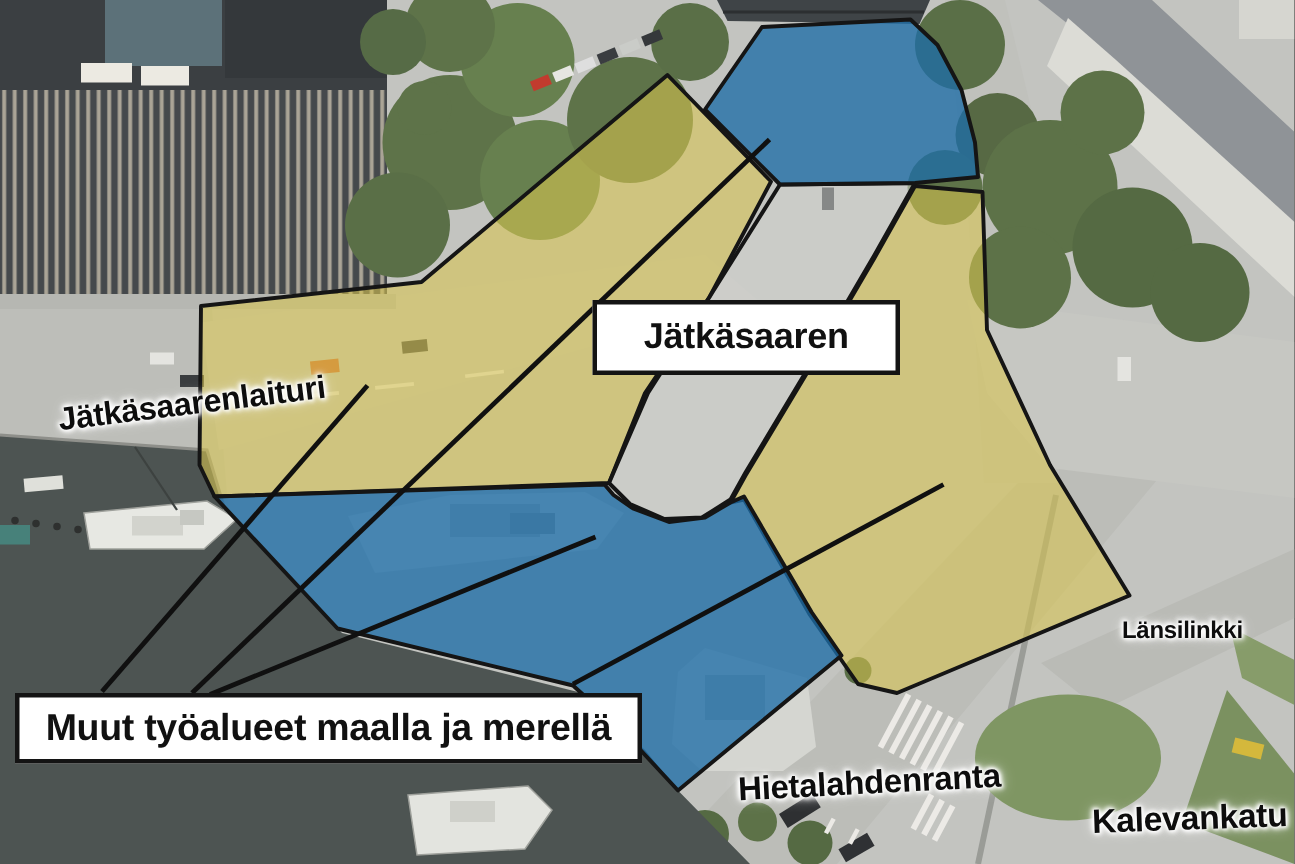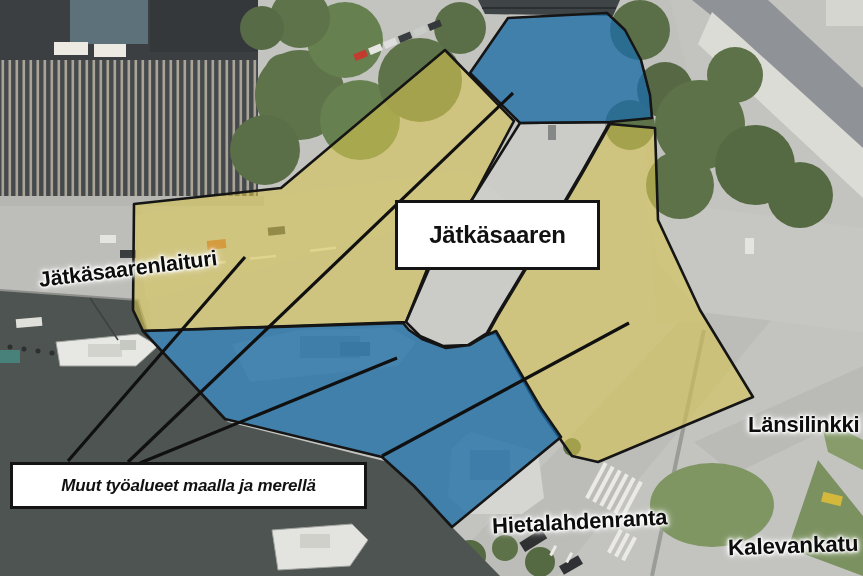--- a/index.html
+++ b/index.html
@@ -8,31 +8,31 @@
     font-family:"Liberation Sans","DejaVu Sans",sans-serif;
     background:#c3c4c0;
   }
   .stage svg{position:absolute;left:0;top:0;}
   .callout{
     position:absolute;background:#fff;border:3px solid #141414;
     display:flex;flex-direction:column;align-items:center;justify-content:center;
     color:#111;font-weight:700;text-align:center;box-sizing:border-box;
     letter-spacing:-0.2px;
   }
-  .callout-muut{left:10px;top:462px;width:357px;height:47px;font-size:17px;font-style:italic;}
-  .callout-silta{left:395px;top:200px;width:205px;height:70px;font-size:24px;line-height:1.22;}
+  .callout-muut{left:10px;top:462px;width:418px;height:47px;font-size:25px;}
+  .callout-silta{left:395px;top:200px;width:205px;height:50px;font-size:24px;line-height:1.22;}
   .street-label{
     position:absolute;color:#0d0d0d;font-weight:700;white-space:nowrap;
     letter-spacing:-0.2px;
     text-shadow:0 0 2px #fff,0 0 4px #fff,0 0 6px rgba(255,255,255,.95),
       1px 1px 3px #fff,-1px -1px 3px #fff,0 0 10px rgba(255,255,255,.8);
   }
   .lbl-laituri{left:22px;top:257px;width:212px;text-align:center;font-size:21.5px;
     transform:rotate(-7deg);}
-  .lbl-lansilinkki{left:748px;top:412px;font-size:22px;}
+  .lbl-lansilinkki{left:748px;top:412px;font-size:16px;}
   .lbl-hietalahdenranta{left:492px;top:509px;font-size:22px;transform:rotate(-3deg);}
   .lbl-kalevankatu{left:728px;top:533px;font-size:22.5px;transform:rotate(-2deg);}
 </style>
 </head>
 <body>
 
 <div class="stage">
   <svg width="863" height="576" viewBox="0 0 863 576">
     <defs>
       <pattern id="facadeStripes" width="7" height="8" patternUnits="userSpaceOnUse">

